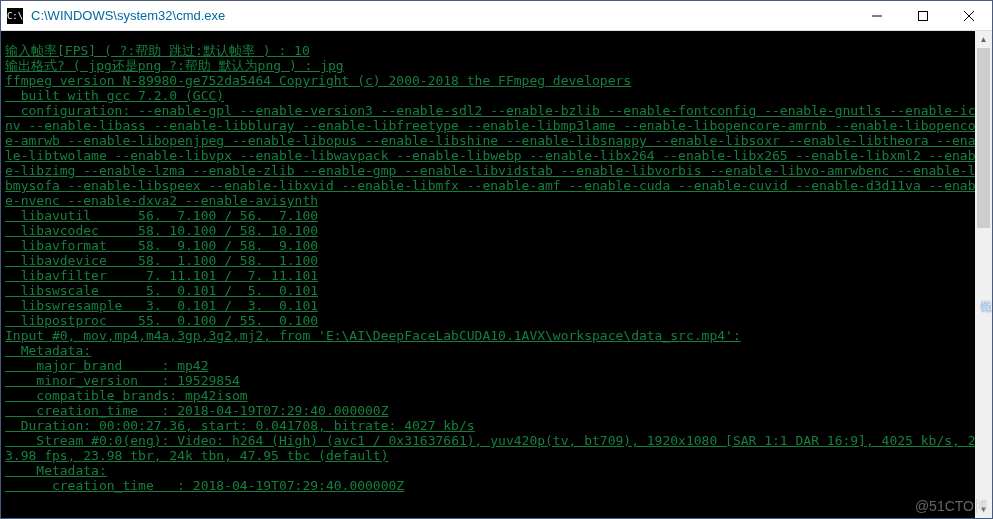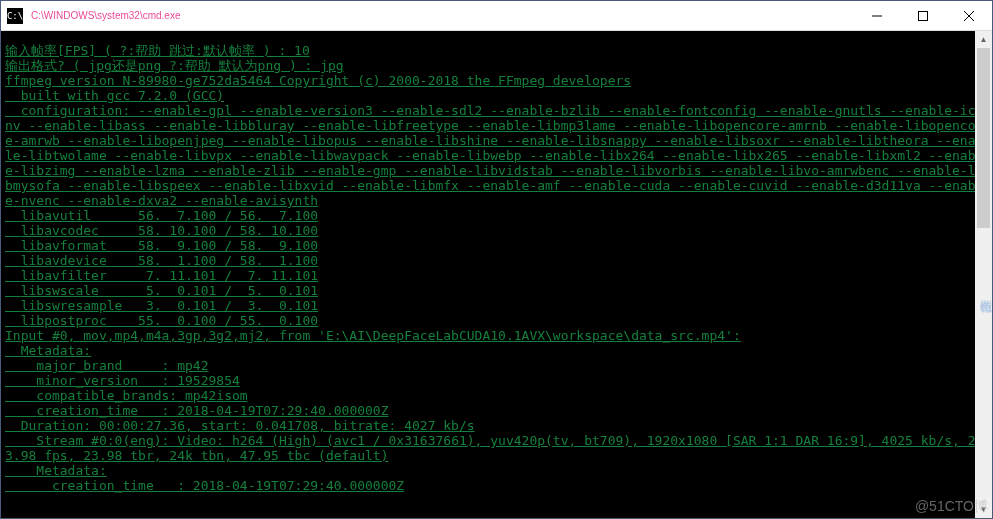--- a/index.html
+++ b/index.html
@@ -1,20 +1,20 @@
 <!DOCTYPE html>
 <html><head>
   <meta charset="utf-8">
   <style>
     * { margin: 0; padding: 0; box-sizing: border-box; }
     body { font-family: "Segoe UI", Tahoma, sans-serif; background: #fff; width: 993px; height: 519px; overflow: hidden; }
     .window { width: 993px; height: 519px; border: 1px solid #4a5a7a; display: flex; flex-direction: column; background: #000; position: relative; }
     .titlebar { height: 30px; background: #fff; display: flex; align-items: center; border-bottom: 1px solid #ddd; }
     .titlebar-icon { width: 16px; height: 16px; margin: 0 6px; background: #000; display: inline-flex; align-items: center; justify-content: center; color: #fff; font-size: 9px; font-family: Consolas, monospace; }
-    .titlebar-title { flex: 1; font-size: 10px; color: #ec4899; padding-left: 2px; }
+    .titlebar-title { flex: 1; font-size: 13px; color: #0369a1; padding-left: 2px; }
     .titlebar-buttons { display: flex; }
     .titlebar-btn { width: 46px; height: 30px; display: flex; align-items: center; justify-content: center; cursor: pointer; }
     .titlebar-btn svg { width: 10px; height: 10px; }
     .terminal { flex: 1; background: #000; color: #15803d; font-family: "NSimSun", "Consolas", monospace; font-size: 13px; line-height: 15px; padding: 12px 4px; white-space: pre-wrap; word-break: break-all; overflow: hidden; position: relative; text-decoration: underline; }
     .scrollbar { position: absolute; right: 0; top: 30px; bottom: 0; width: 17px; background: #f0f0f0; }
     .scrollbar-thumb { position: absolute; left: 2px; right: 2px; top: 17px; height: 180px; background: #cdcdcd; }
     .scrollbar-arrow { position: absolute; left: 0; right: 0; height: 17px; display: flex; align-items: center; justify-content: center; color: #606060; font-size: 8px; }
     .scrollbar-arrow.up { top: 0; }
     .scrollbar-arrow.down { bottom: 0; }
     .watermark { position: absolute; right: 4px; bottom: 2px; color: rgba(180,180,180,0.55); font-size: 14px; font-family: sans-serif; pointer-events: none; text-align: right; }

